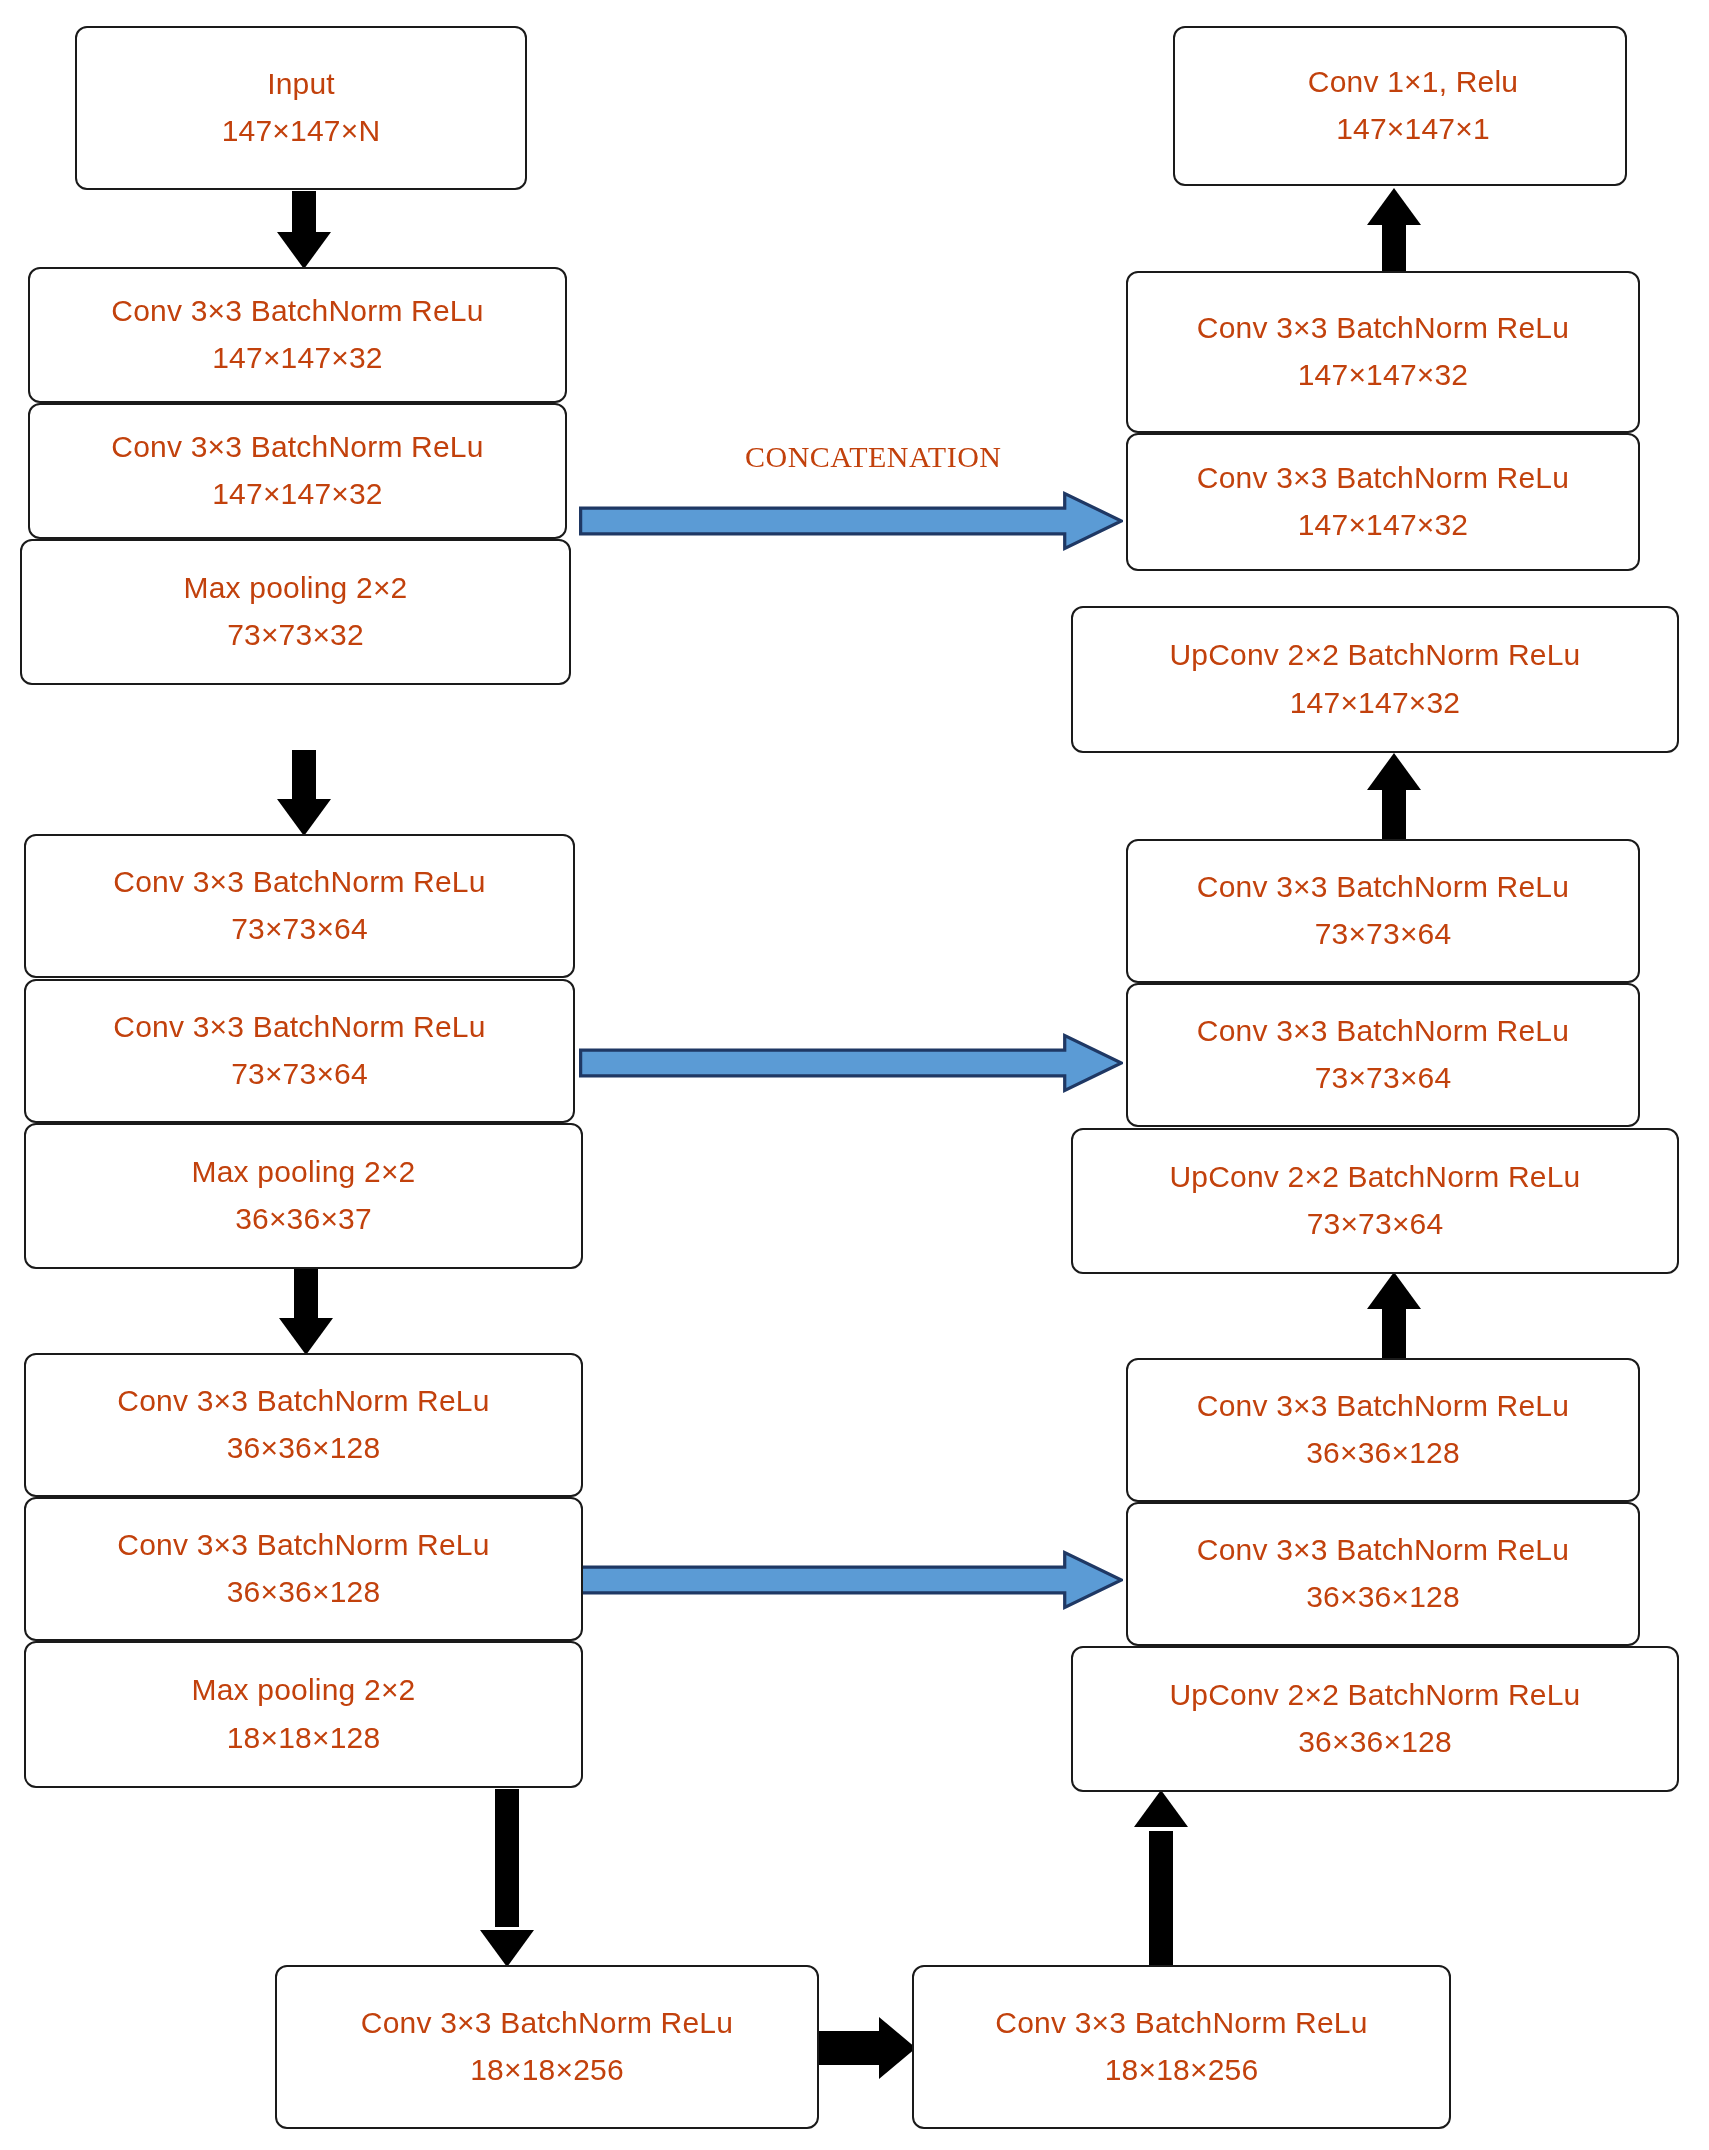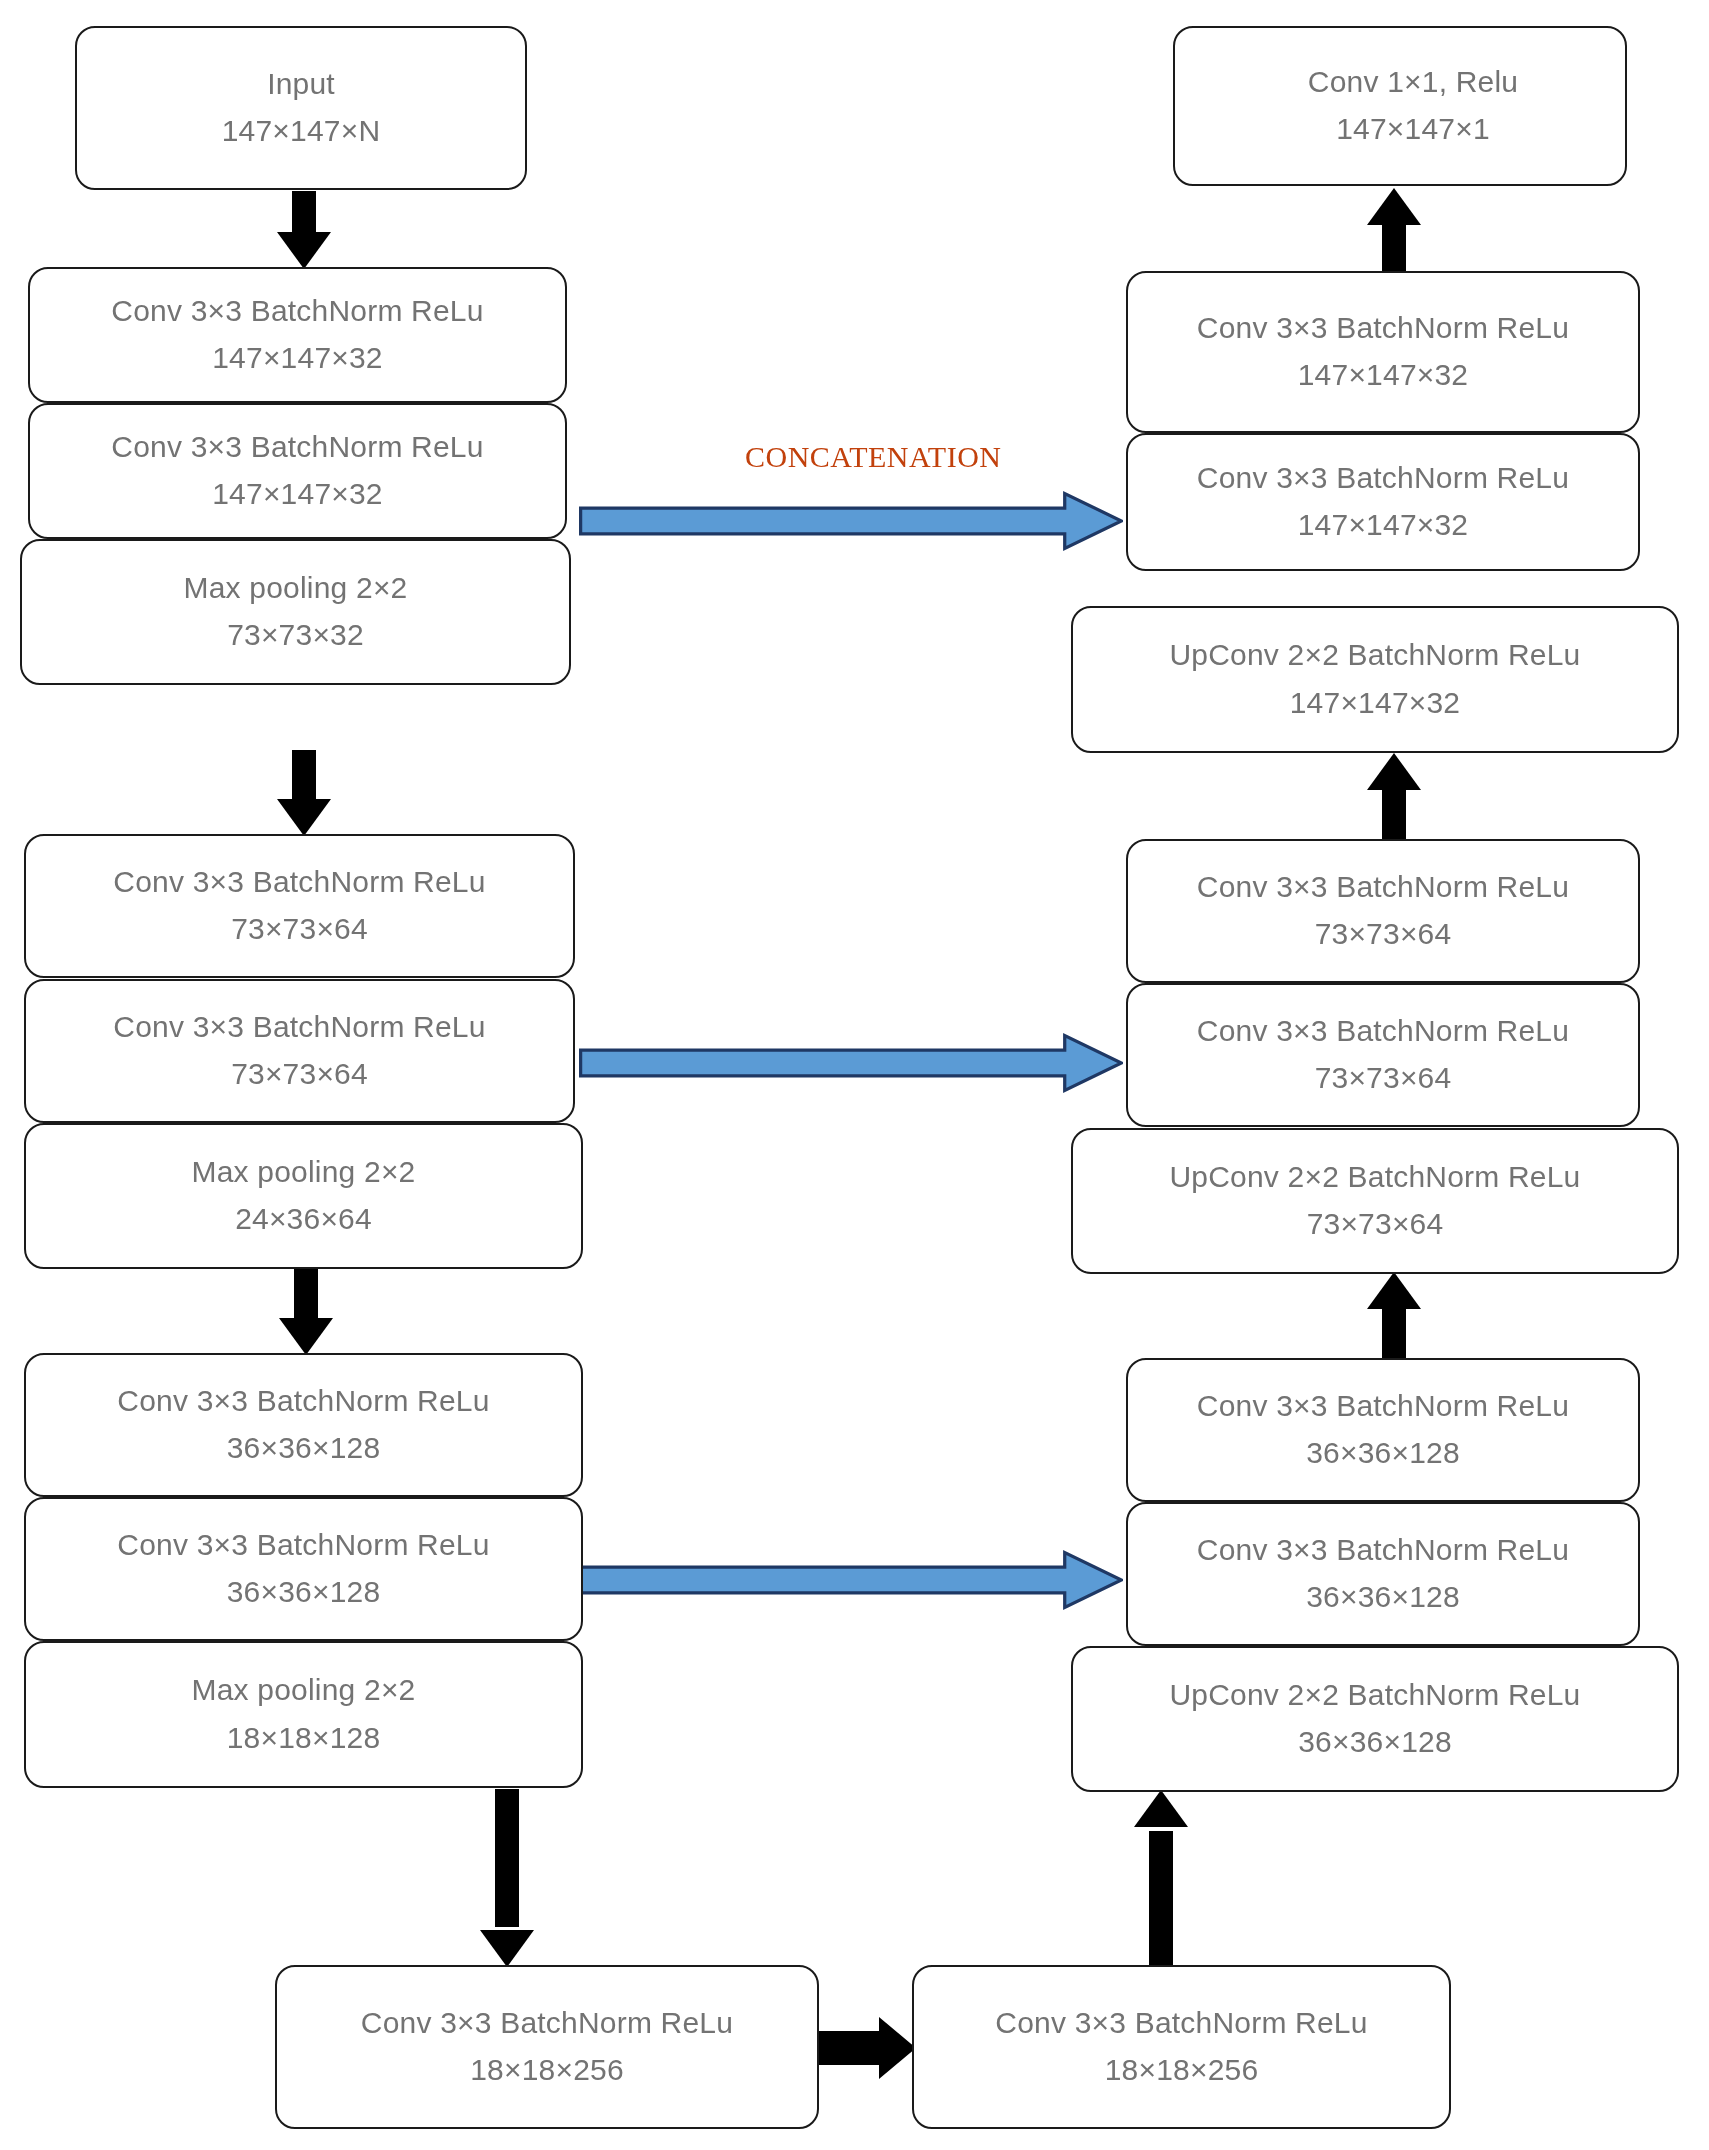--- a/index.html
+++ b/index.html
@@ -15,27 +15,27 @@
     width: 1709px;
     height: 2151px;
     background: #ffffff;
     overflow: hidden;
   }
   .node {
     position: absolute;
     box-sizing: border-box;
     background: #ffffff;
     border: 2.4px solid #1a1a1a;
-    border-radius: 20px;
+    border-radius: 12px;
     display: flex;
     flex-direction: column;
     align-items: center;
     justify-content: center;
     text-align: center;
-    color: #737373;
+    color: #c2410c;
     font-size: 30px;
     line-height: 1.42;
     letter-spacing: 0.2px;
     font-family: "Liberation Sans", sans-serif;
     z-index: 5;
   }
   .node .ln1 { display: block; }
   .node .ln2 { display: block; }
   .node.two-line .ln1 { margin-bottom: 4.9px; }
 
@@ -145,21 +145,21 @@
   <div class="node two-line" style="left:24px; top:834px; width:551px; height:144px;">
     <span class="ln1">Conv 3×3 BatchNorm ReLu</span>
     <span class="ln2">73×73×64</span>
   </div>
   <div class="node two-line" style="left:24px; top:979px; width:551px; height:144px;">
     <span class="ln1">Conv 3×3 BatchNorm ReLu</span>
     <span class="ln2">73×73×64</span>
   </div>
   <div class="node two-line" style="left:24px; top:1123px; width:559px; height:146px;">
     <span class="ln1">Max pooling 2×2</span>
-    <span class="ln2">24×36×64</span>
+    <span class="ln2">36×36×37</span>
   </div>
 
   <div class="varrow down" style="left:279px; top:1269px; width:53px; height:86px;">
     <div class="shaft" style="height:50px;"></div>
     <div class="head"></div>
   </div>
 
   <div class="node two-line" style="left:24px; top:1353px; width:559px; height:144px;">
     <span class="ln1">Conv 3×3 BatchNorm ReLu</span>
     <span class="ln2">36×36×128</span>

